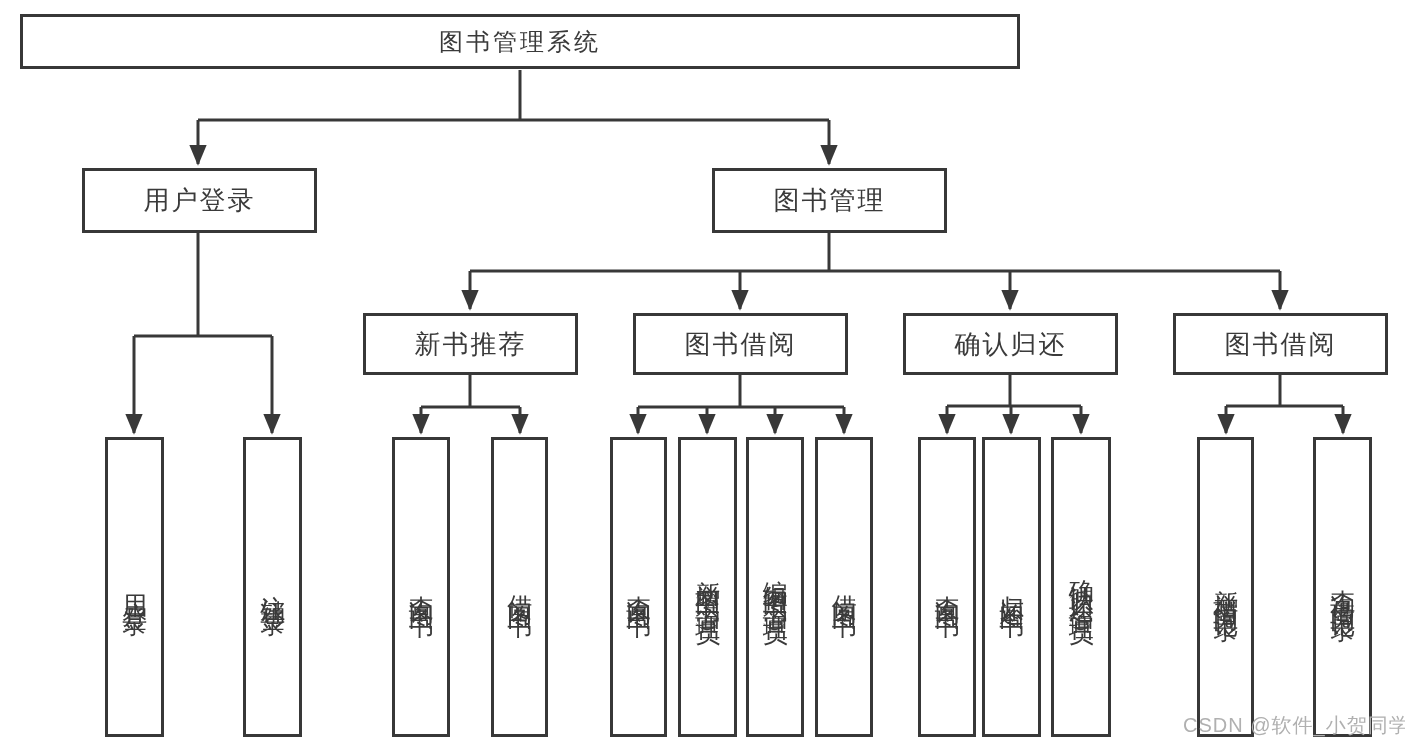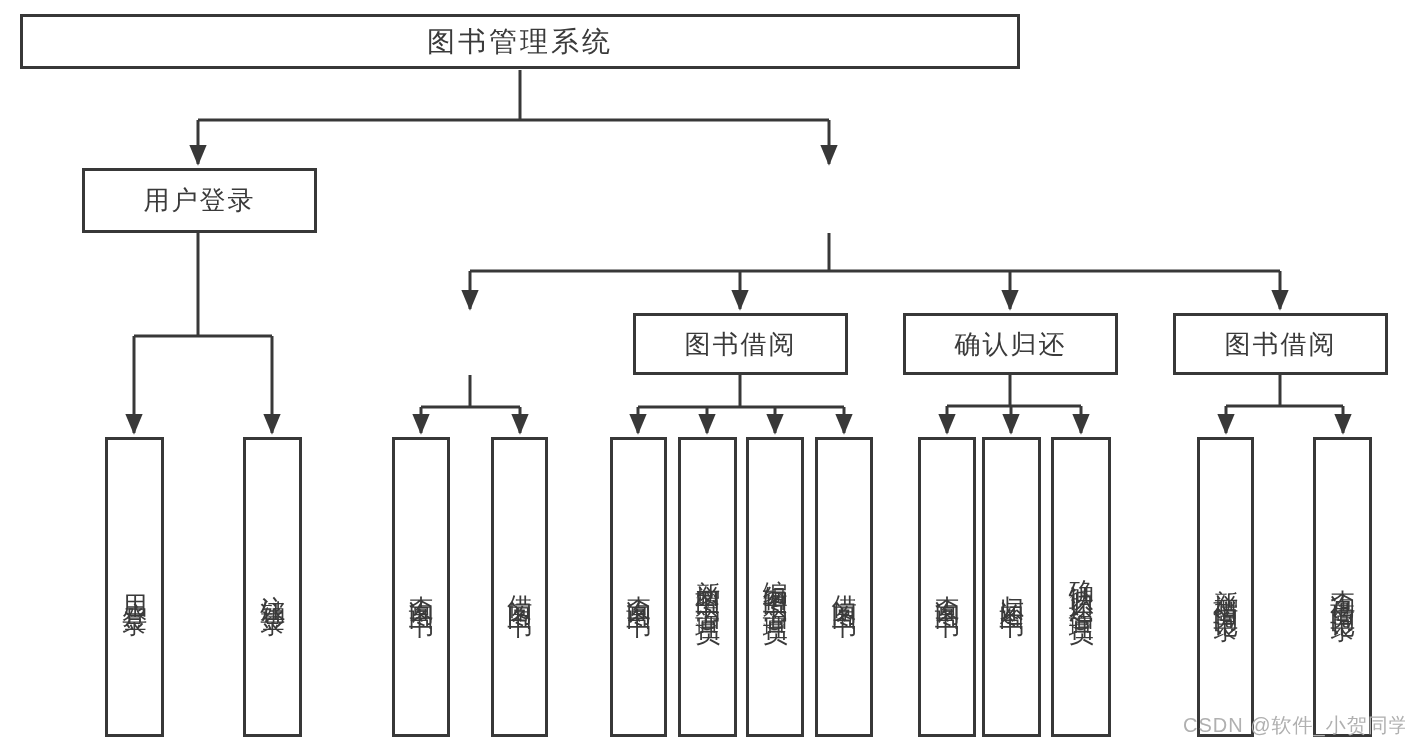--- a/index.html
+++ b/index.html
@@ -15,21 +15,21 @@
     position:absolute;
     box-sizing:border-box;
     border:3px solid #383838;
     background:#ffffff;
     display:flex;
     align-items:center;
     justify-content:center;
     color:#3a3a3a;
   }
   .h-node { font-size:26px; letter-spacing:2px; white-space:nowrap; }
-  .root-node { font-size:28px; letter-spacing:3px; }
+  .root-node { font-size:24px; letter-spacing:3px; }
   .v-node .v-text {
     writing-mode:vertical-rl;
     text-orientation:mixed;
     font-size:25px;
     letter-spacing:6px;
     line-height:1.1;
   }
   
   #n-root { left:20px;  top:14px;  width:1000px; height:55px; }
   #n-l2-0 { left:82px;  top:168px; width:235px;  height:65px; }
@@ -112,21 +112,23 @@
       <path d="M1280 375 V406"></path>
       <path d="M1226 406 H1343"></path>
       <line x1="1226" y1="406" x2="1226" y2="433" marker-end="url(#arrow)"></line>
       <line x1="1343" y1="406" x2="1343" y2="433" marker-end="url(#arrow)"></line>
     </g>
   </svg>
 
   <div class="node h-node root-node" id="n-root">图书管理系统</div>
 
   <div class="node h-node" id="n-l2-0">用户登录</div>
+  <div class="node h-node" id="n-l2-1">图书管理</div>
 
+  <div class="node h-node l3" id="n-l3-0">新书推荐</div>
   <div class="node h-node l3" id="n-l3-1">图书借阅</div>
   <div class="node h-node l3" id="n-l3-2">确认归还</div>
   <div class="node h-node l3" id="n-l3-3">图书借阅</div>
 
   <div class="node v-node l4" id="lf-0">
     <span class="v-text">用户登录</span>
   </div>
   <div class="node v-node l4" id="lf-1">
     <span class="v-text">注销登录</span>
   </div>

